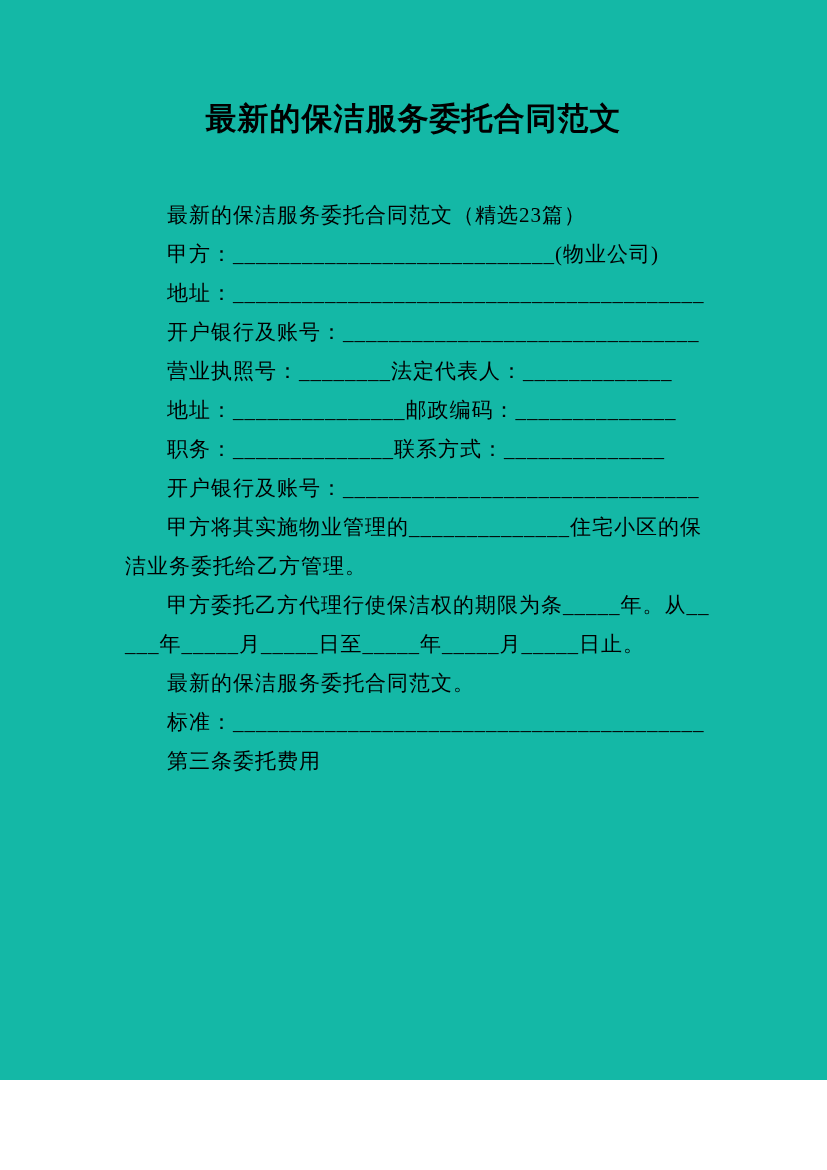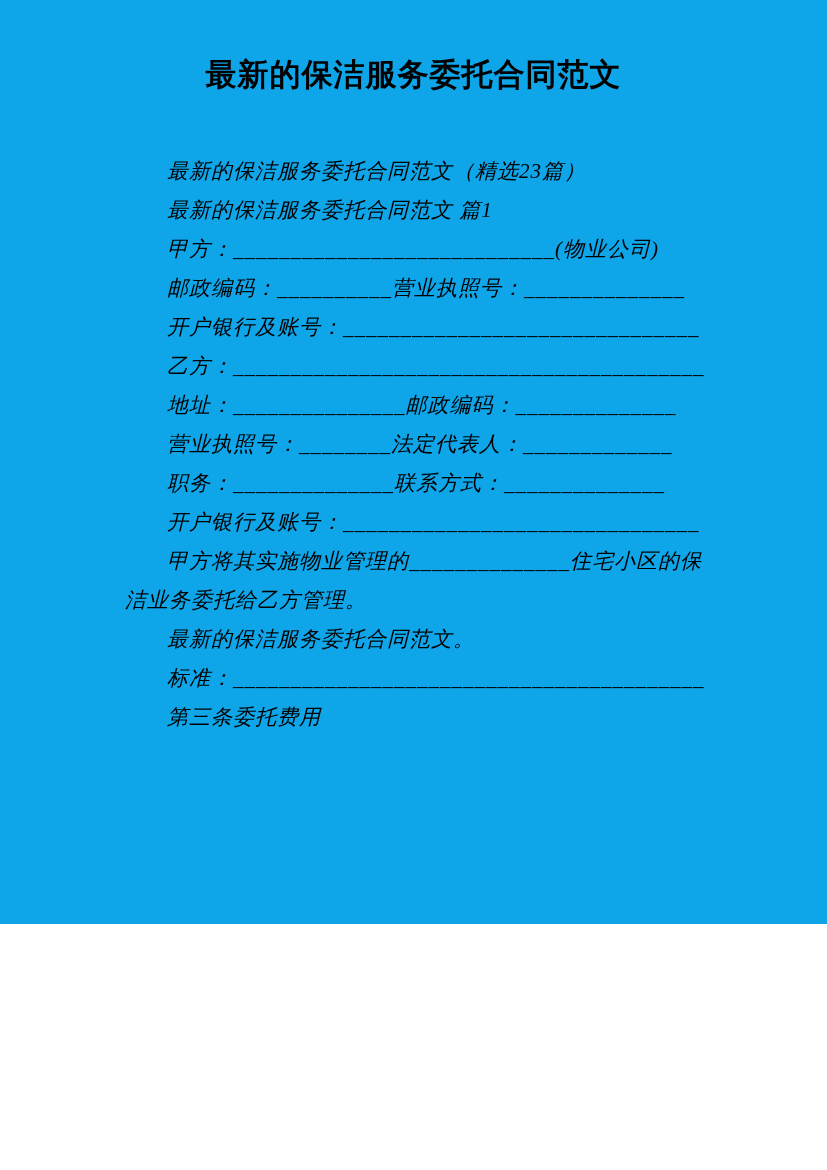--- a/index.html
+++ b/index.html
@@ -10,64 +10,62 @@
   body {
     width: 827px;
     height: 1170px;
     overflow: hidden;
     color: #000000;
     font-family: "Liberation Serif", "DejaVu Serif", serif;
   }
   .page {
     box-sizing: border-box;
     width: 827px;
-    height: 924px;
-    padding-top: 52px;
-    background: #0ea5e9;
+    height: 1080px;
+    padding-top: 96px;
+    background: #14b8a6;
   }
   .doc-title {
     margin: 0 0 54px 0;
     font-size: 31px;
     line-height: 46px;
     font-weight: bold;
     text-align: center;
     letter-spacing: 1px;
     white-space: nowrap;
   }
   .doc-body {
     width: 590px;
     margin-left: 125px;
     font-size: 21px;
     line-height: 39px;
     letter-spacing: 1px;
     word-break: break-all;
     overflow-wrap: break-word;
-    font-style: italic;
   }
   .doc-body p {
     margin: 0;
     padding: 0;
     text-indent: 2em;
   }
 </style>
 </head>
 <body>
 
 <div class="page">
   <h1 class="doc-title">最新的保洁服务委托合同范文</h1>
 
   <div class="doc-body">
     <p>最新的保洁服务委托合同范文（精选23篇）</p>
-    <p>最新的保洁服务委托合同范文 篇1</p>
     <p>甲方：____________________________(物业公司)</p>
-    <p>邮政编码：__________营业执照号：______________</p>
+    <p>地址：_________________________________________</p>
     <p>开户银行及账号：_______________________________</p>
-    <p>乙方：_________________________________________</p>
+    <p>营业执照号：________法定代表人：_____________</p>
     <p>地址：_______________邮政编码：______________</p>
-    <p>营业执照号：________法定代表人：_____________</p>
     <p>职务：______________联系方式：______________</p>
     <p>开户银行及账号：_______________________________</p>
     <p>甲方将其实施物业管理的______________住宅小区的保洁业务委托给乙方管理。</p>
+    <p>甲方委托乙方代理行使保洁权的期限为条_____年。从_____年_____月_____日至_____年_____月_____日止。</p>
     <p>最新的保洁服务委托合同范文。</p>
     <p>标准：_________________________________________</p>
     <p>第三条委托费用</p>
   </div>
 </div>
 
 </body></html>

